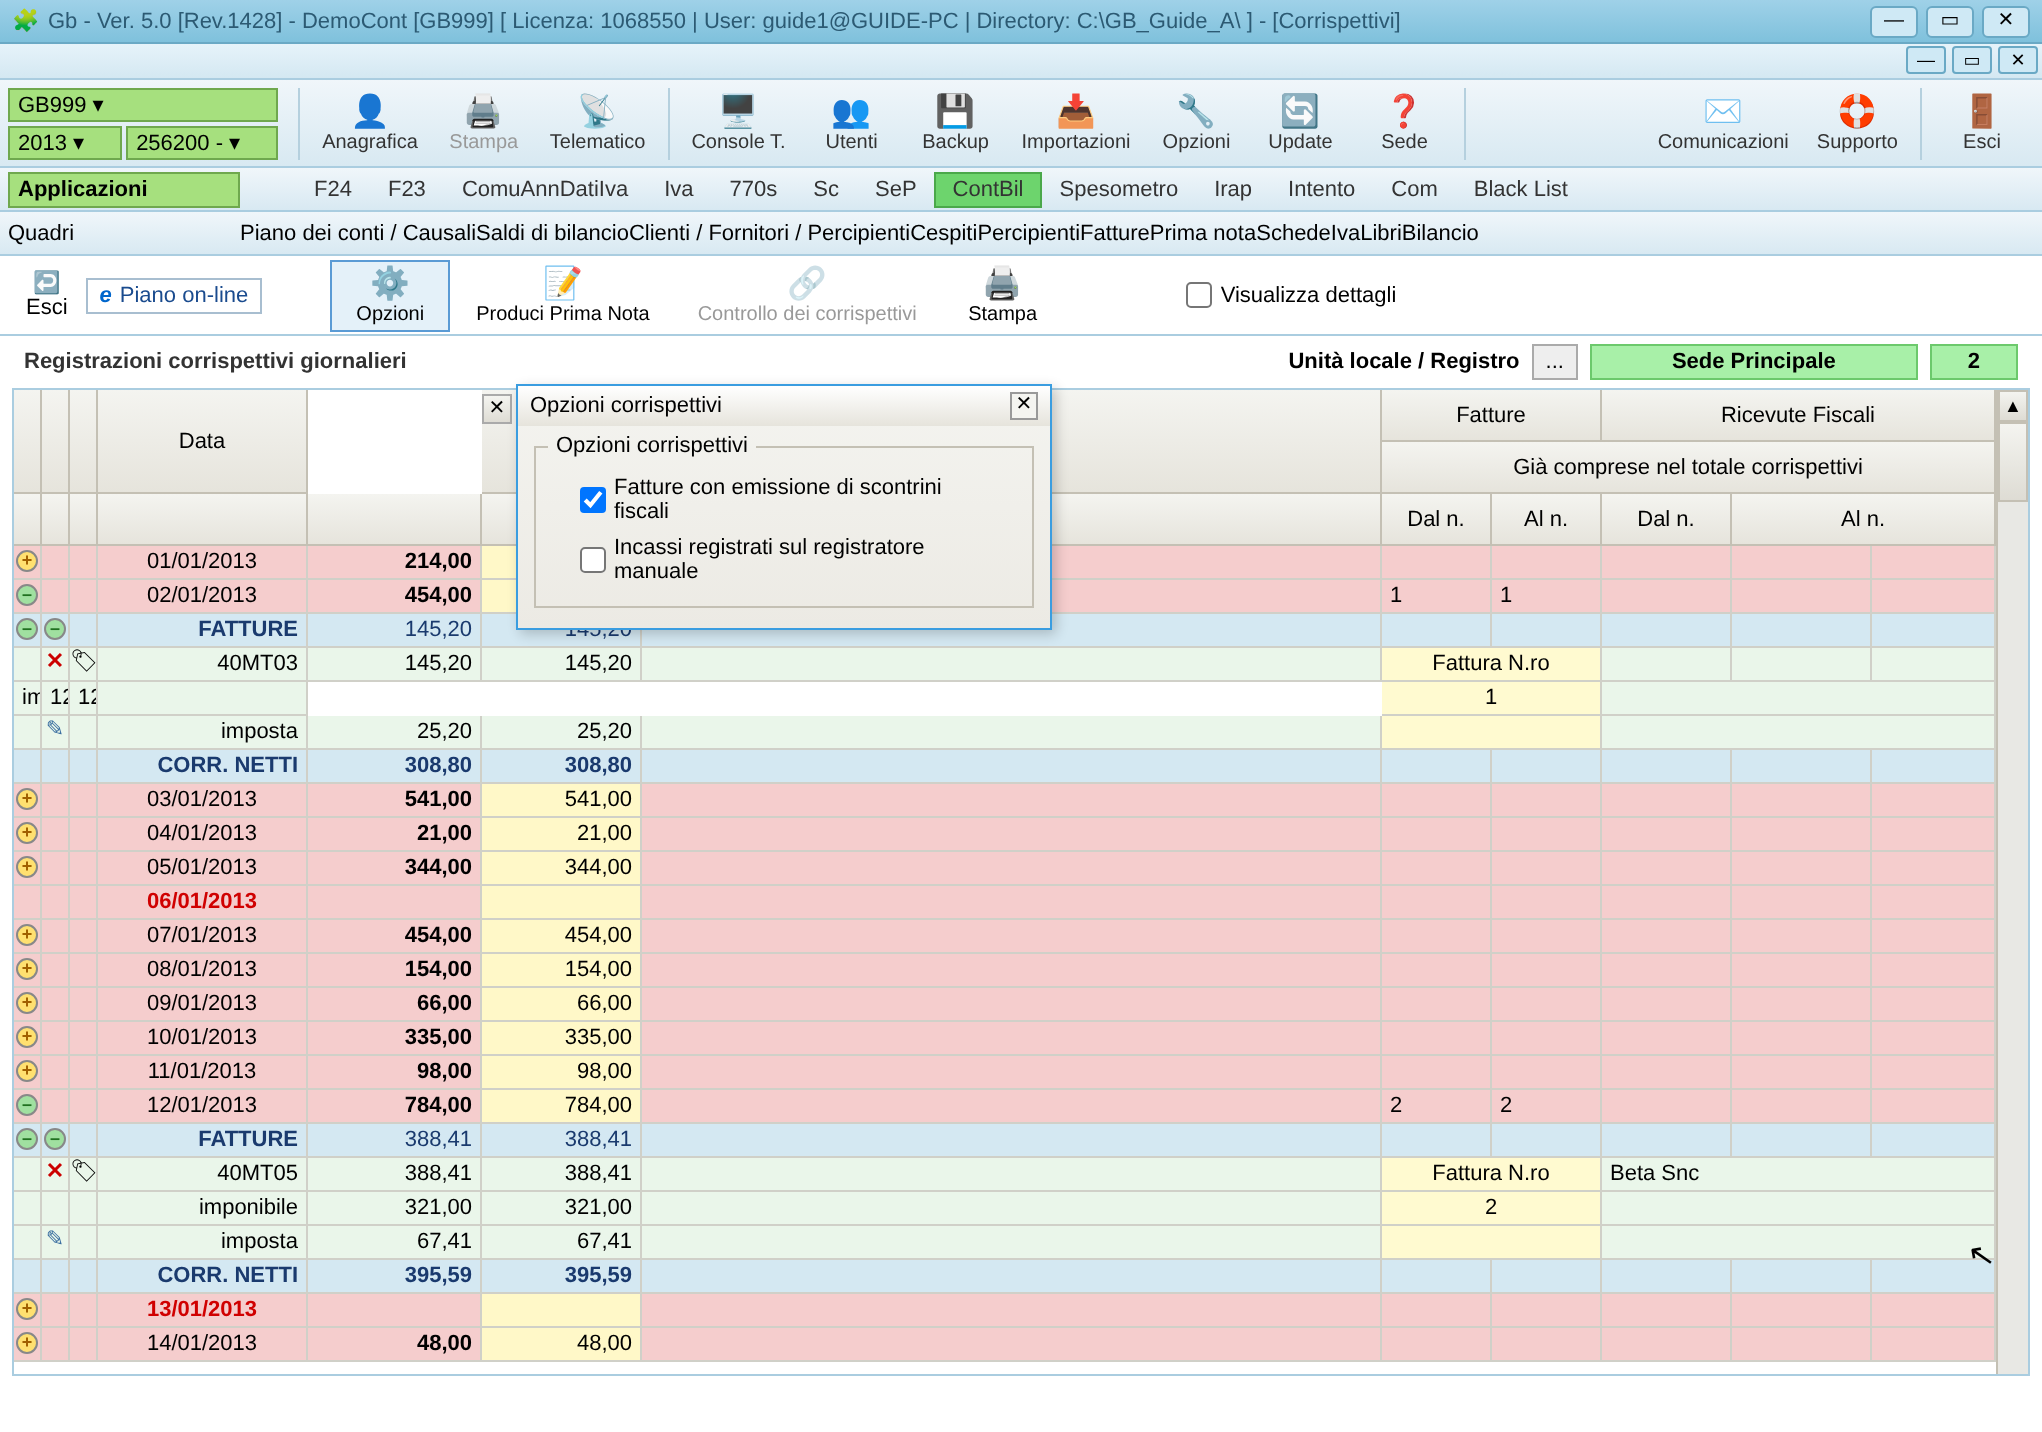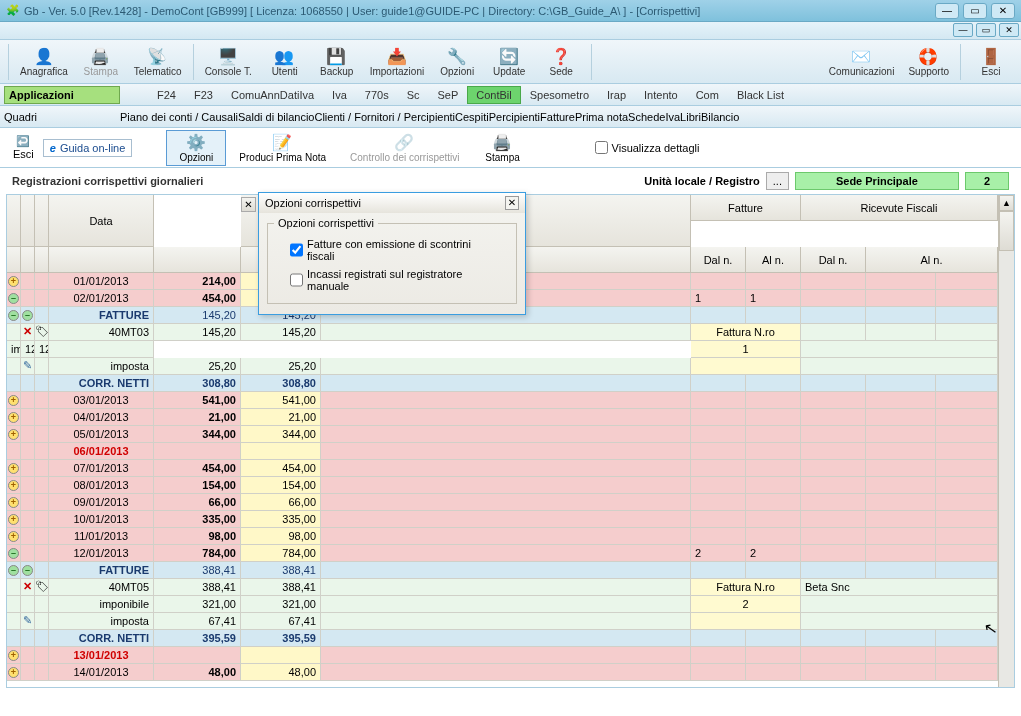--- a/index.html
+++ b/index.html
@@ -112,20 +112,27 @@
 <div class="menurow">
   <span class="spacer"></span>
   <div class="window-controls" style="padding:1px 2px; display:flex; gap:3px;">
     <button style="width:20px;height:14px;background:#cfe9f5;border:1px solid #6aa9c5;border-radius:2px;font-size:9px;">—</button>
     <button style="width:20px;height:14px;background:#cfe9f5;border:1px solid #6aa9c5;border-radius:2px;font-size:9px;">▭</button>
     <button style="width:20px;height:14px;background:#cfe9f5;border:1px solid #6aa9c5;border-radius:2px;font-size:9px;">✕</button>
   </div>
 </div>
 
 <div class="toolbar1">
+  <div class="combo-wrap">
+    <div class="combo-lime"><span>GB999</span> ▾</div>
+    <div class="cmb-row">
+      <div class="combo-lime" style="min-width:44px;"><span>2013</span> ▾</div>
+      <div class="combo-lime" style="min-width:64px;"><span>256200 -</span> ▾</div>
+    </div>
+  </div>
   <div class="sep"></div>
   <div class="tool-btn">
       <span class="ico">👤</span>
       <span class="lbl">Anagrafica</span>
     </div>
   <div class="tool-btn">
       <span class="ico">🖨️</span>
       <span class="lbl disabled">Stampa</span>
     </div>
   <div class="tool-btn">
@@ -214,21 +221,21 @@
     </div>
 </div>
 
 <div class="funcrow">
   <div class="esci-btn">
       <span class="ico">↩️</span>
       <span class="lbl">Esci</span>
     </div>
   <div class="guida-link">
       <span class="e-ico">e</span>
-      <span>Guida on-line</span>
+      <span>Piano on-line</span>
     </div>
   <div style="width:30px"></div>
   <div class="func-btn selected">
       <span class="ico">⚙️</span>
       <span class="lbl">Opzioni</span>
     </div>
   <div class="func-btn">
       <span class="ico">📝</span>
       <span class="lbl">Produci Prima Nota</span>
     </div>
@@ -260,20 +267,21 @@
   <div class="grid" id="the-grid">
 
     <div class="hdr tall" style="grid-row:1/3;grid-column:1/2"></div>
     <div class="hdr tall" style="grid-row:1/3;grid-column:2/3"></div>
     <div class="hdr tall" style="grid-row:1/3;grid-column:3/4"></div>
     <div class="hdr tall" style="grid-row:1/3;grid-column:4/5">Data</div>
     <div class="hdr tall" style="grid-row:1/3;grid-column:6/7">Ali</div>
     <div class="hdr tall" style="grid-row:1/3;grid-column:7/8"></div>
     <div class="hdr short" style="grid-row:1/2;grid-column:8/10">Fatture</div>
     <div class="hdr short" style="grid-row:1/2;grid-column:10/13">Ricevute Fiscali</div>
+    <div class="hdr short" style="grid-row:2/3;grid-column:8/13">Già comprese nel totale corrispettivi</div>
 
     <div class="hdr sub" style="grid-column:1/2"></div>
     <div class="hdr sub" style="grid-column:2/3"></div>
     <div class="hdr sub" style="grid-column:3/4"></div>
     <div class="hdr sub" style="grid-column:4/5"></div>
     <div class="hdr sub" style="grid-column:5/6"></div>
     <div class="hdr sub" style="grid-column:6/7"></div>
     <div class="hdr sub" style="grid-column:7/8"></div>
     <div class="hdr sub" style="grid-column:8/9">Dal n.</div>
     <div class="hdr sub" style="grid-column:9/10">Al n.</div>

